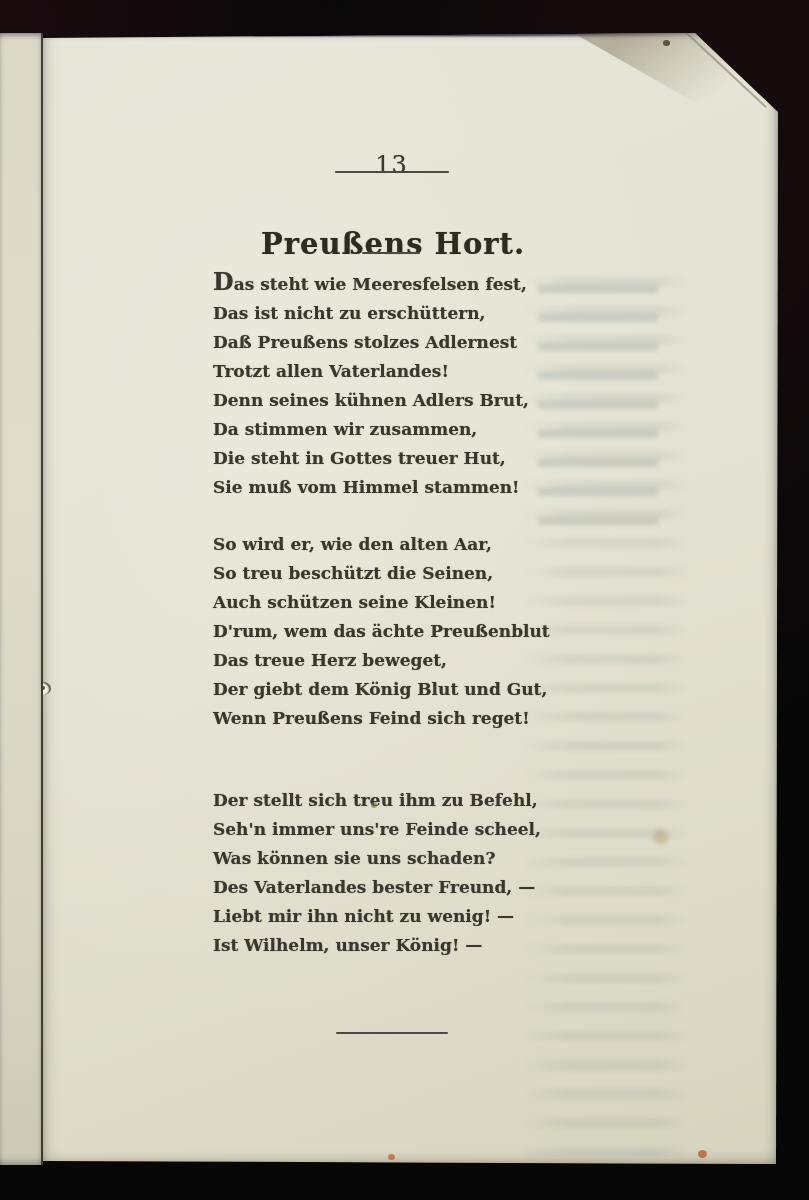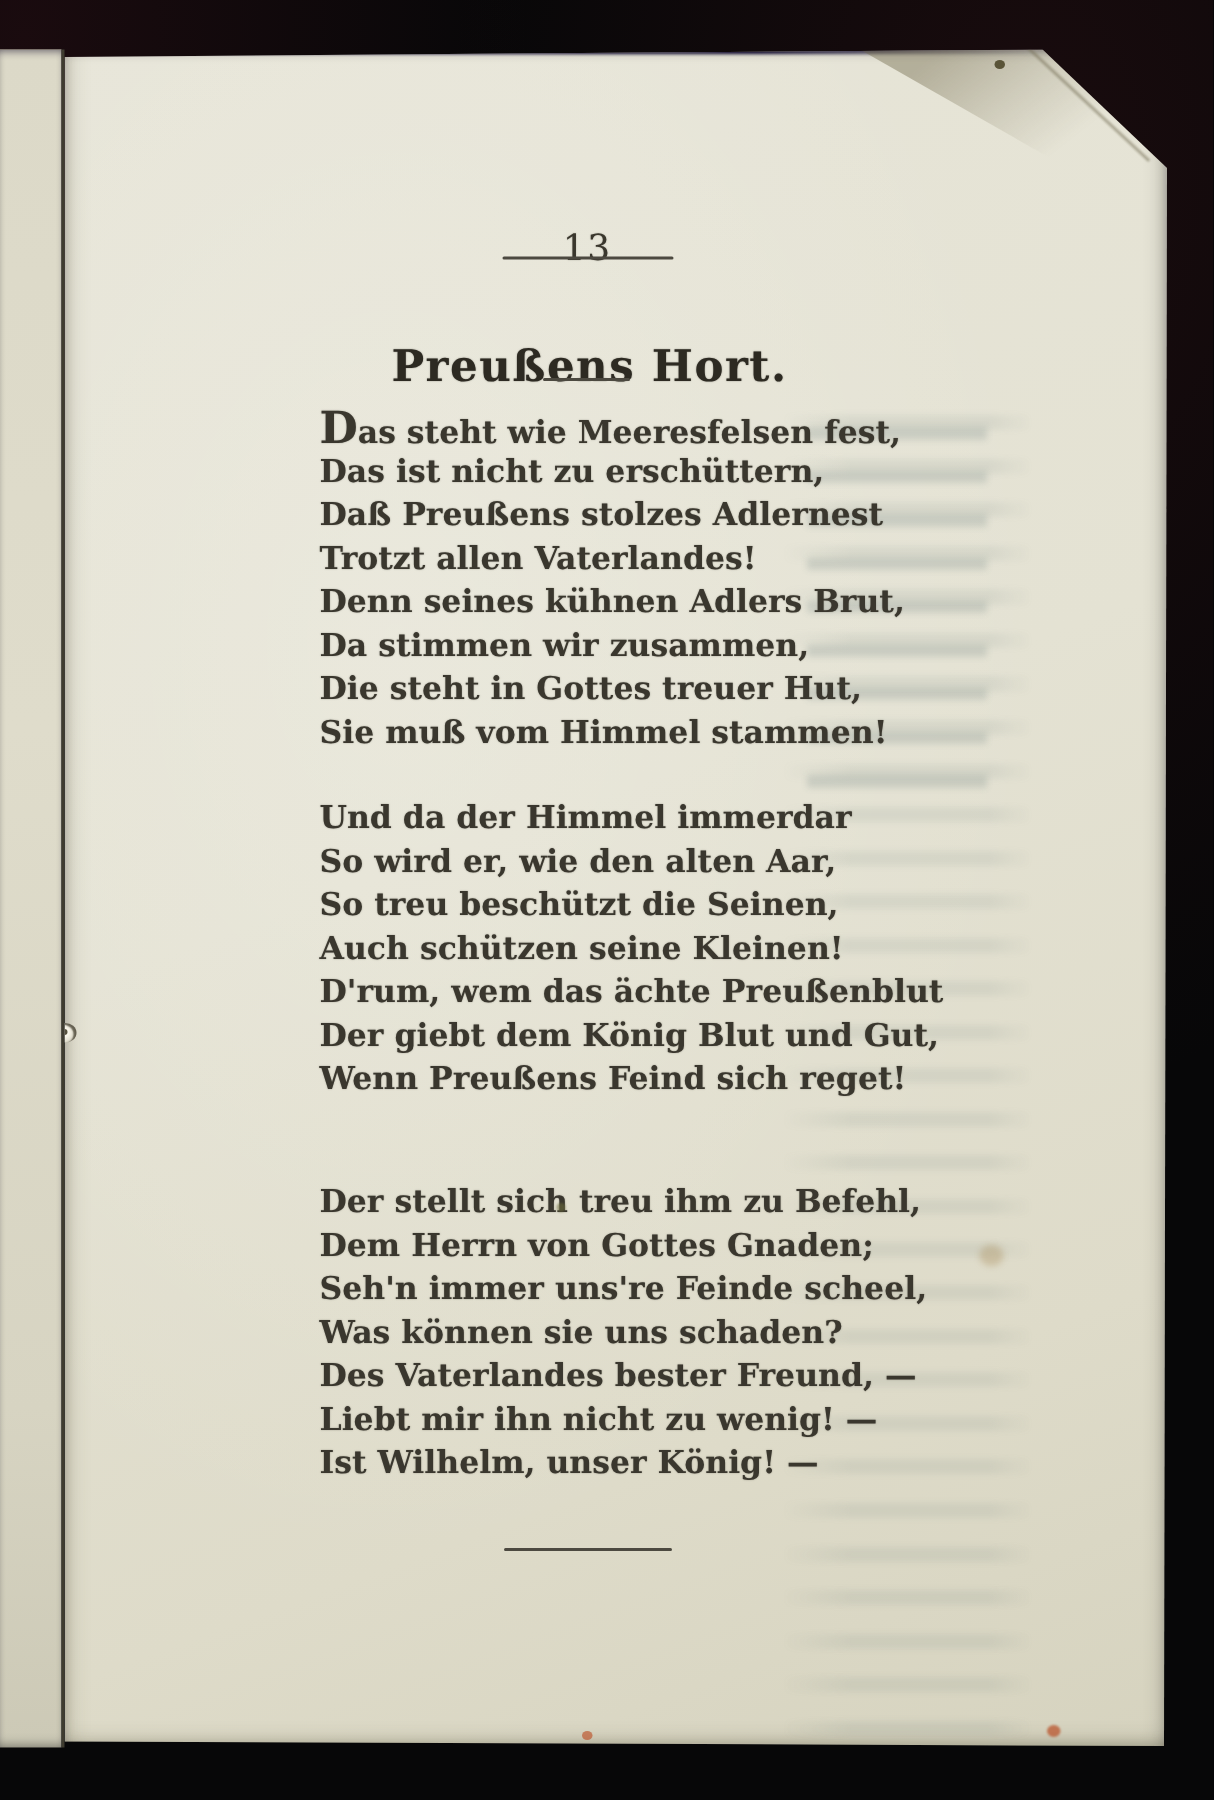--- a/index.html
+++ b/index.html
@@ -79,21 +79,21 @@
     margin-top:32px;
   }
   .stanza{
     position:absolute;left:170px;width:430px;
   }
   .stanza-1{top:240px;}
   .stanza-2{top:500px;}
   .stanza-3{top:756px;}
   .poem-line{
     height:29px;line-height:29px;
-    font-size:21px;font-weight:bold;color:#3a372e;
+    font-size:17px;font-weight:bold;color:#3a372e;
     white-space:nowrap;
     text-shadow:0 0 1px rgba(58,55,46,.5);
   }
   .stanza-1 .poem-line:first-child::first-letter{
     font-size:1.4em;line-height:1;
   }
   
   .ghost{
     position:absolute;left:478px;top:238px;width:168px;height:900px;
     background:repeating-linear-gradient(180deg,
@@ -157,31 +157,30 @@
       <div class="poem-line">Das steht wie Meeresfelsen fest,</div>
       <div class="poem-line">Das ist nicht zu erschüttern,</div>
       <div class="poem-line">Daß Preußens stolzes Adlernest</div>
       <div class="poem-line">Trotzt allen Vaterlandes!</div>
       <div class="poem-line">Denn seines kühnen Adlers Brut,</div>
       <div class="poem-line">Da stimmen wir zusammen,</div>
       <div class="poem-line">Die steht in Gottes treuer Hut,</div>
       <div class="poem-line">Sie muß vom Himmel stammen!</div>
     </div>
   <div class="stanza stanza-2">
-      <div class="poem-line">Und da der Himmel immerdar</div>
       <div class="poem-line">So wird er, wie den alten Aar,</div>
       <div class="poem-line">So treu beschützt die Seinen,</div>
       <div class="poem-line">Auch schützen seine Kleinen!</div>
       <div class="poem-line">D'rum, wem das ächte Preußenblut</div>
+      <div class="poem-line">Das treue Herz beweget,</div>
       <div class="poem-line">Der giebt dem König Blut und Gut,</div>
       <div class="poem-line">Wenn Preußens Feind sich reget!</div>
     </div>
   <div class="stanza stanza-3">
       <div class="poem-line">Der stellt sich treu ihm zu Befehl,</div>
-      <div class="poem-line">Dem Herrn von Gottes Gnaden;</div>
       <div class="poem-line">Seh'n immer uns're Feinde scheel,</div>
       <div class="poem-line">Was können sie uns schaden?</div>
       <div class="poem-line">Des Vaterlandes bester Freund, —</div>
       <div class="poem-line">Liebt mir ihn nicht zu wenig! —</div>
       <div class="poem-line">Ist Wilhelm, unser König! —</div>
     </div>
 
   <div class="rule rule-end"></div>
 
   <div class="spot spot-corner"></div>

